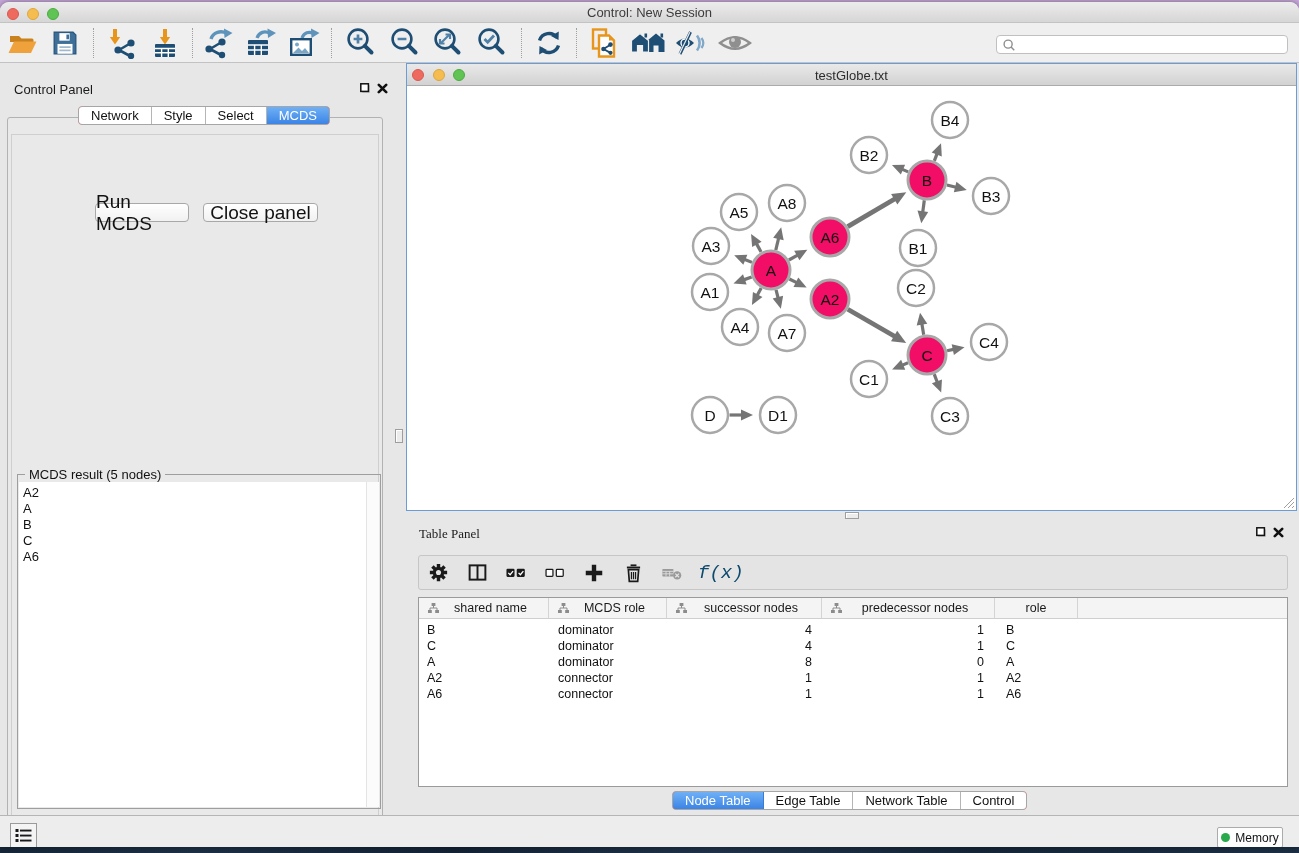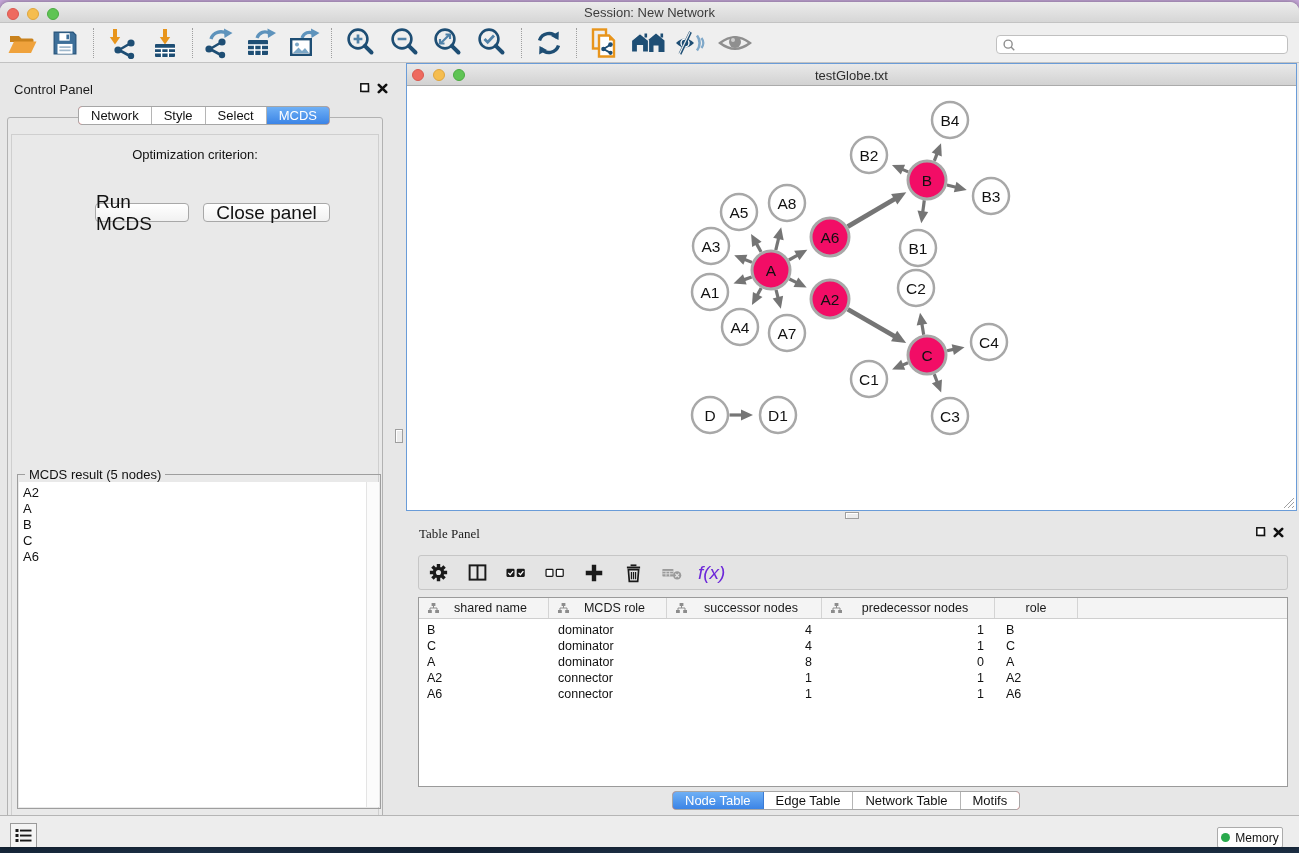--- a/index.html
+++ b/index.html
@@ -93,21 +93,21 @@
     width:20px; height:20px; margin:-1px -1px 0 0; border-radius:0 4px 4px 0;
     background:linear-gradient(#6fb0f5,#3b84e6); border:1px solid #3b7bd4;
     display:flex; flex-direction:column; align-items:center; justify-content:center; gap:1px;
   }
   .push-btn {
     position:absolute; height:19px; background:linear-gradient(#ffffff,#f1f1f1);
     border:1px solid #a8a8a8; border-radius:4px; font-size:19px; color:#111;
     display:flex; align-items:center; justify-content:center;
   }
   .btn-run   { left:87px;  top:85px; width:94px; }
-  .btn-close { left:195px; top:85px; width:127px; }
+  .btn-close { left:195px; top:85px; width:115px; }
   .result-group {
     position:absolute; left:9px; top:356px; width:364px; height:335px;
     border:1px solid #9e9e9e; background:transparent; padding:16px; margin:0;
   }
   .result-legend {
     position:absolute; top:-8px; left:7px; background:#e9e9e9; padding:0 4px;
     font-size:13px; color:#111; line-height:15px;
   }
   .result-list {
     position:absolute; left:1px; right:1px; top:7px; bottom:1px;
@@ -143,21 +143,21 @@
   .handle-v { left:395px; top:366px; width:8px; height:14px; }
   .handle-h { left:845px; top:449px; width:14px; height:7px; }
   
   .table-panel { position:absolute; left:406px; top:457px; width:886px; height:293px; }
   .tp-toolbar {
     position:absolute; left:12px; top:35px; width:870px; height:35px;
     background:#e4e4e4; border:1px solid #c6c6c6; border-radius:3px;
     display:flex; align-items:center; padding-left:8px; gap:17px;
   }
   .tp-icon { width:22px; height:22px; display:flex; align-items:center; justify-content:center; }
-  .fx-label { font-family:Liberation Sans, sans-serif; font-style:italic; font-size:19px; color:#6d28d9; margin-left:-2px; }
+  .fx-label { font-family:Liberation Mono, monospace; font-style:italic; font-size:19px; color:#0c4a6e; margin-left:-2px; }
   .data-table {
     position:absolute; left:12px; top:77px; width:870px; height:190px;
     background:#fff; border:1px solid #9a9a9a; overflow:hidden;
   }
   .dt-head { display:flex; height:21px; background:#f4f4f4; border-bottom:1px solid #cfcfcf; }
   .dt-hcell {
     position:relative; display:flex; align-items:center; justify-content:center;
     border-right:1px solid #d4d4d4; font-size:12.5px; color:#1a1a1a;
   }
   .dt-hcell .hicon { position:absolute; left:9px; top:5px; }
@@ -193,21 +193,21 @@
 <body>
 
 <div class="desktop-bottom"></div>
 
 <div class="app-window">
 
   <div class="titlebar">
     <span class="traffic red"></span>
     <span class="traffic yellow"></span>
     <span class="traffic green"></span>
-    <div class="titlebar-title">Session: New Network</div>
+    <div class="titlebar-title">Control: New Session</div>
   </div>
 
   <div class="toolbar">
     <div class="tbtn" style="left:4px">
       <svg width="32" height="32" viewBox="0 0 32 32">
         <path d="M4 9 h9 l2.5 2.5 H26 a1.5 1.5 0 0 1 1.5 1.5 v2 H4 z" fill="#c9821d"></path>
         <path d="M2.5 26 L8 14.5 h22.5 L25 26 z" fill="#efa23c"></path>
       </svg>
     </div>
     <div class="tbtn" style="left:47px">
@@ -380,21 +380,20 @@
         </svg>
       </div>
       <div class="seg-tabs cp-tabs" id="cp-tabs">
           <div class="seg-tab">Network</div>
           <div class="seg-tab">Style</div>
           <div class="seg-tab">Select</div>
           <div class="seg-tab selected">MCDS</div>
         </div>
       <div class="cp-pane">
         <div class="cp-inner"></div>
-        <div class="opt-label">Optimization criterion:</div>
         <div class="push-btn btn-run">Run MCDS</div>
         <div class="push-btn btn-close">Close panel</div>
         <div class="result-group">
           <span class="result-legend">MCDS result (5 nodes)</span>
           <div class="result-list" id="result-list">
             <div class="result-scroll"></div>
           <div class="result-item">A2</div>
               <div class="result-item">A</div>
               <div class="result-item">B</div>
               <div class="result-item">C</div>
@@ -653,21 +652,21 @@
               <div class="dt-cell c3">1</div>
               <div class="dt-cell c4">A6</div>
             </div>
           </div>
       </div>
 
       <div class="seg-tabs tp-tabs" id="tp-tabs">
           <div class="seg-tab selected">Node Table</div>
           <div class="seg-tab">Edge Table</div>
           <div class="seg-tab">Network Table</div>
-          <div class="seg-tab">Motifs</div>
+          <div class="seg-tab">Control</div>
         </div>
     </div>
   </div>
 
   <div class="statusbar">
     <div class="list-btn">
       <svg width="17" height="15" viewBox="0 0 17 15">
         <g fill="#1a1a1a">
           <rect x="0.5" y="1" width="3" height="3"></rect>
             <rect x="5" y="1.6" width="11.5" height="1.9"></rect>

